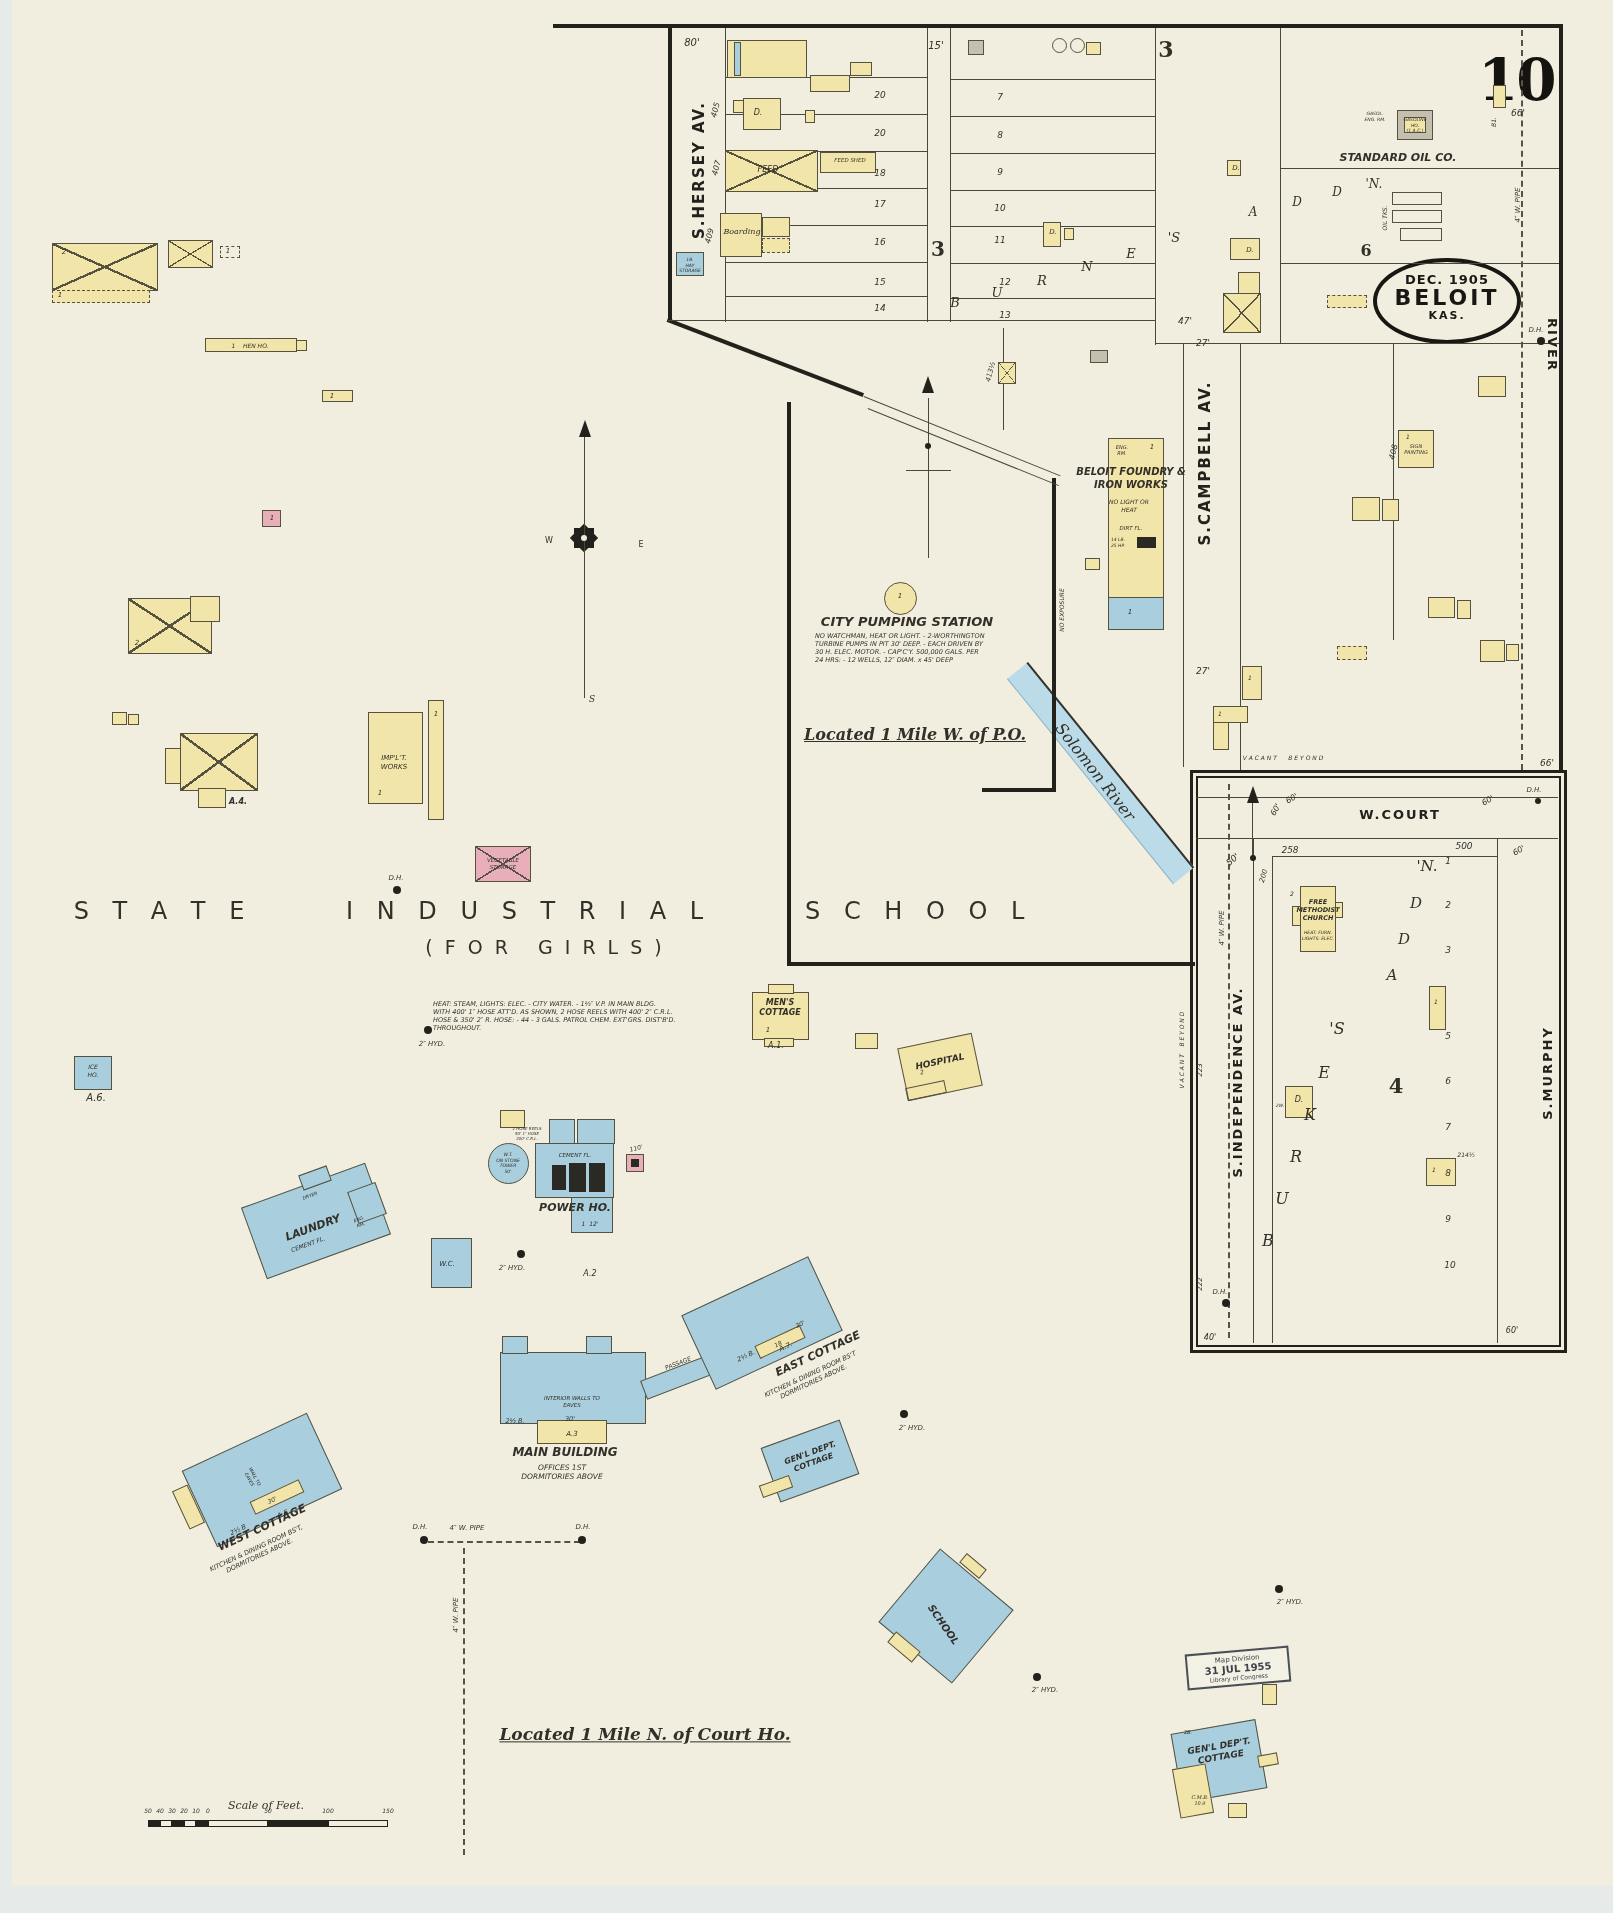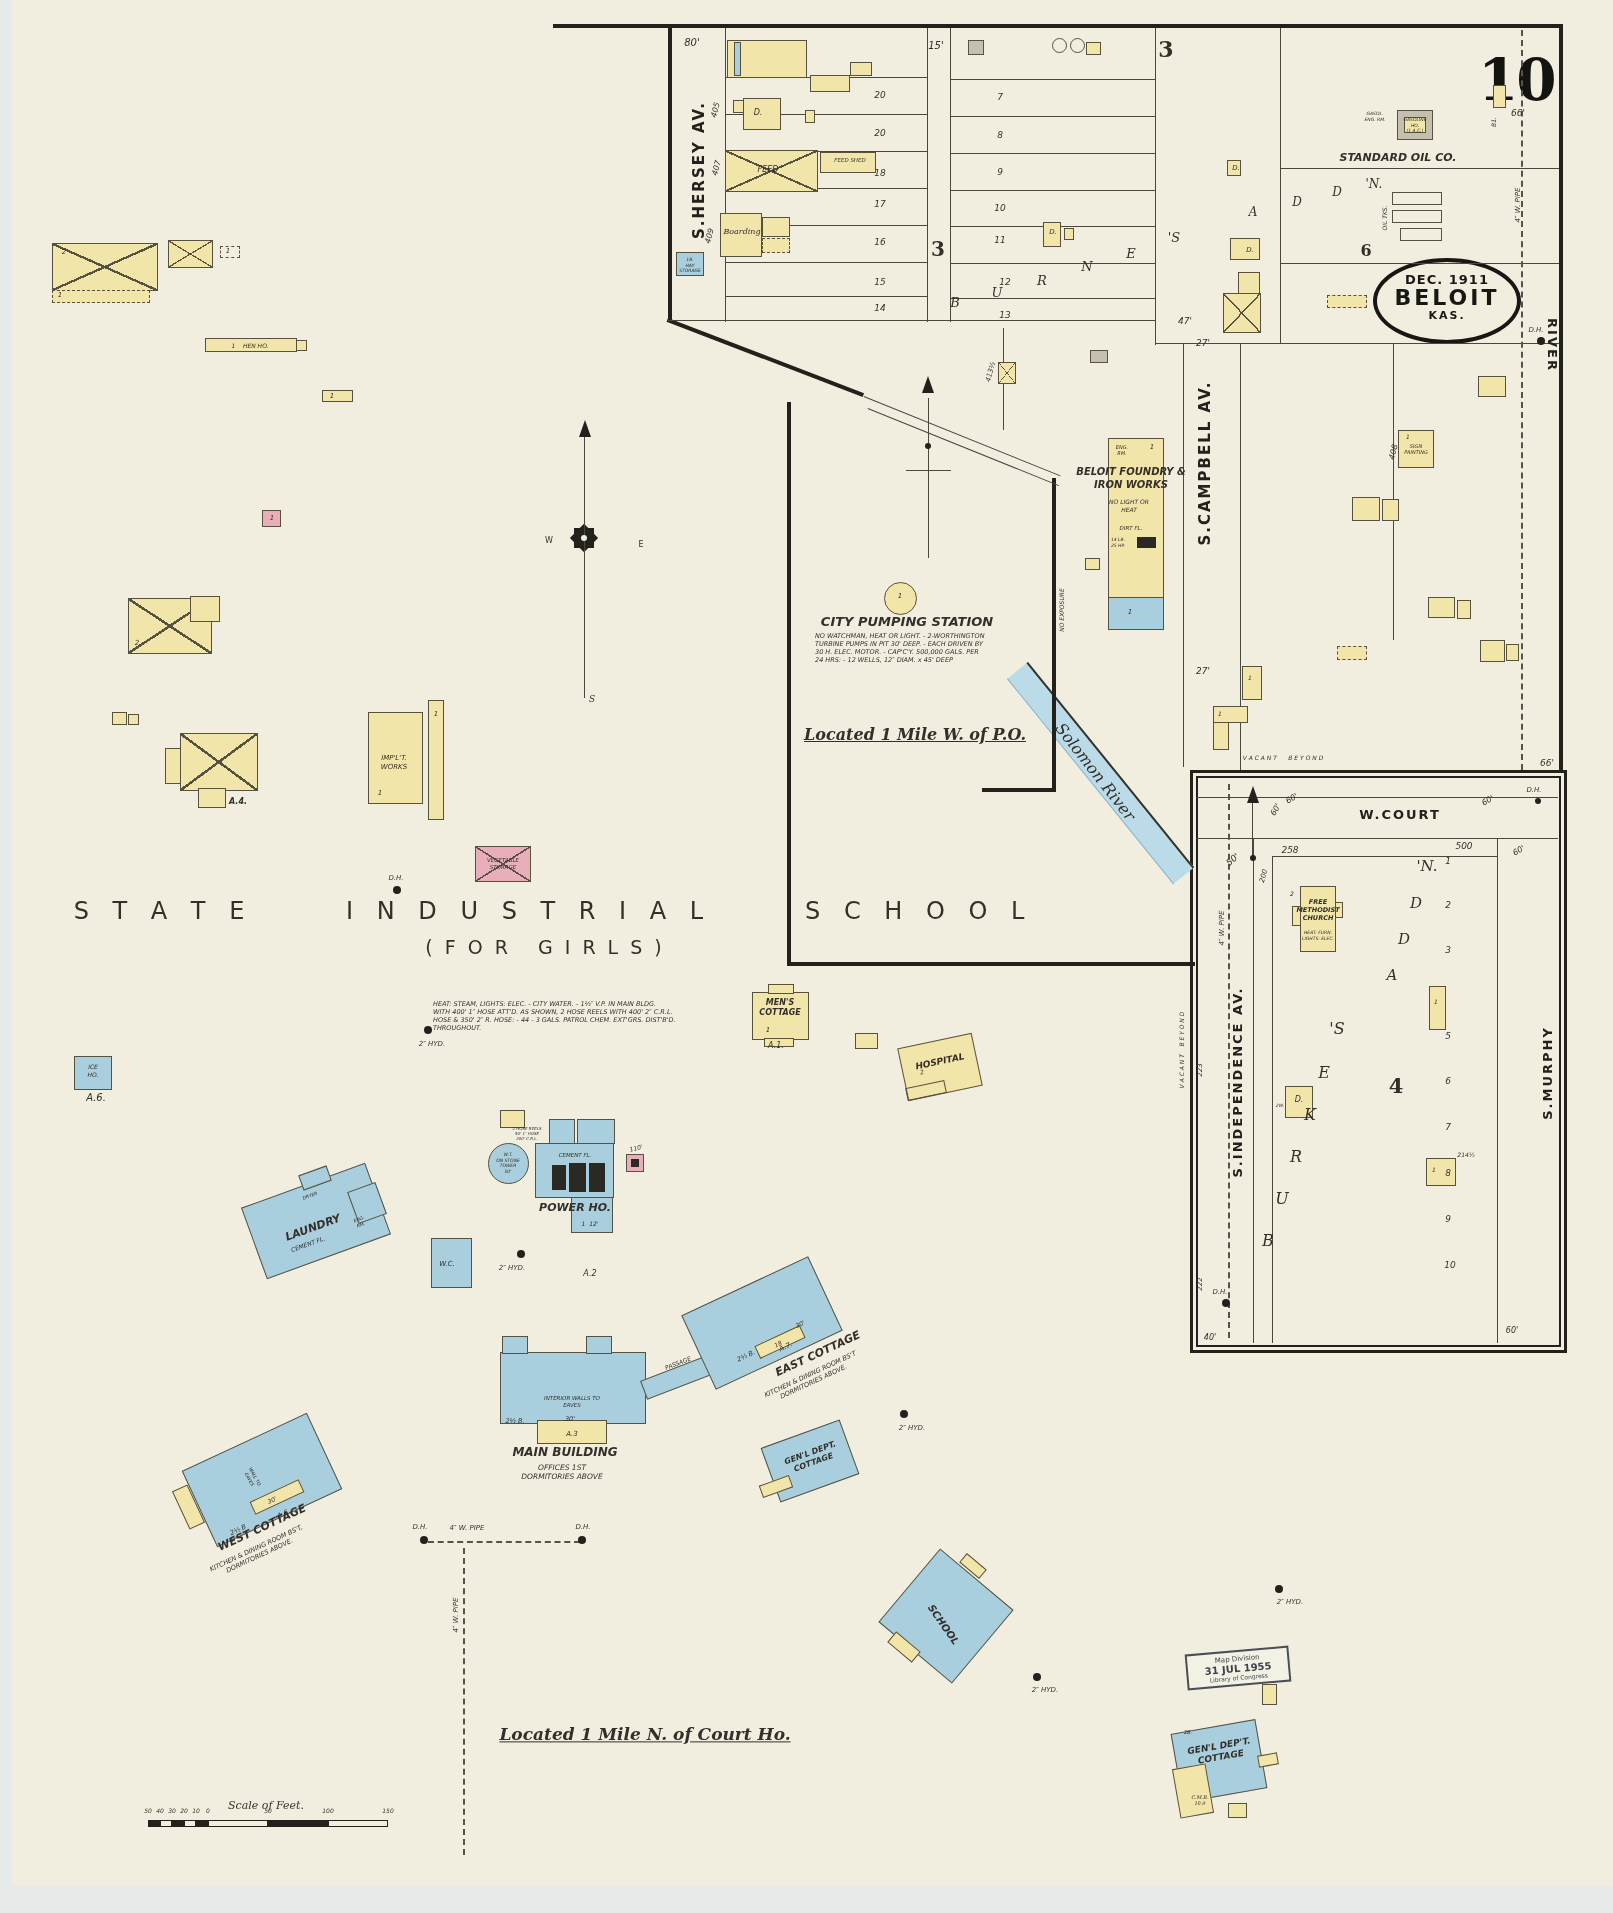--- a/index.html
+++ b/index.html
@@ -61,21 +61,21 @@
 </head>
 <body>
 
 <div id="page">
   <div class="edge" style="left:0;top:0;width:12px;height:1913px;"></div>
   <div class="edge" style="left:0;top:1886px;width:1613px;height:27px;"></div>
 
   <div id="pageno">10</div>
 
   <div id="oval">
-    <div class="d">DEC. 1911</div>
+    <div class="d">DEC. 1905</div>
     <div class="c">BELOIT</div>
     <div class="k">KAS.</div>
   </div>
 
   <div id="inset"></div>
   <div id="river"></div>
 
   <div id="star">
       <div></div>
       <div></div>

